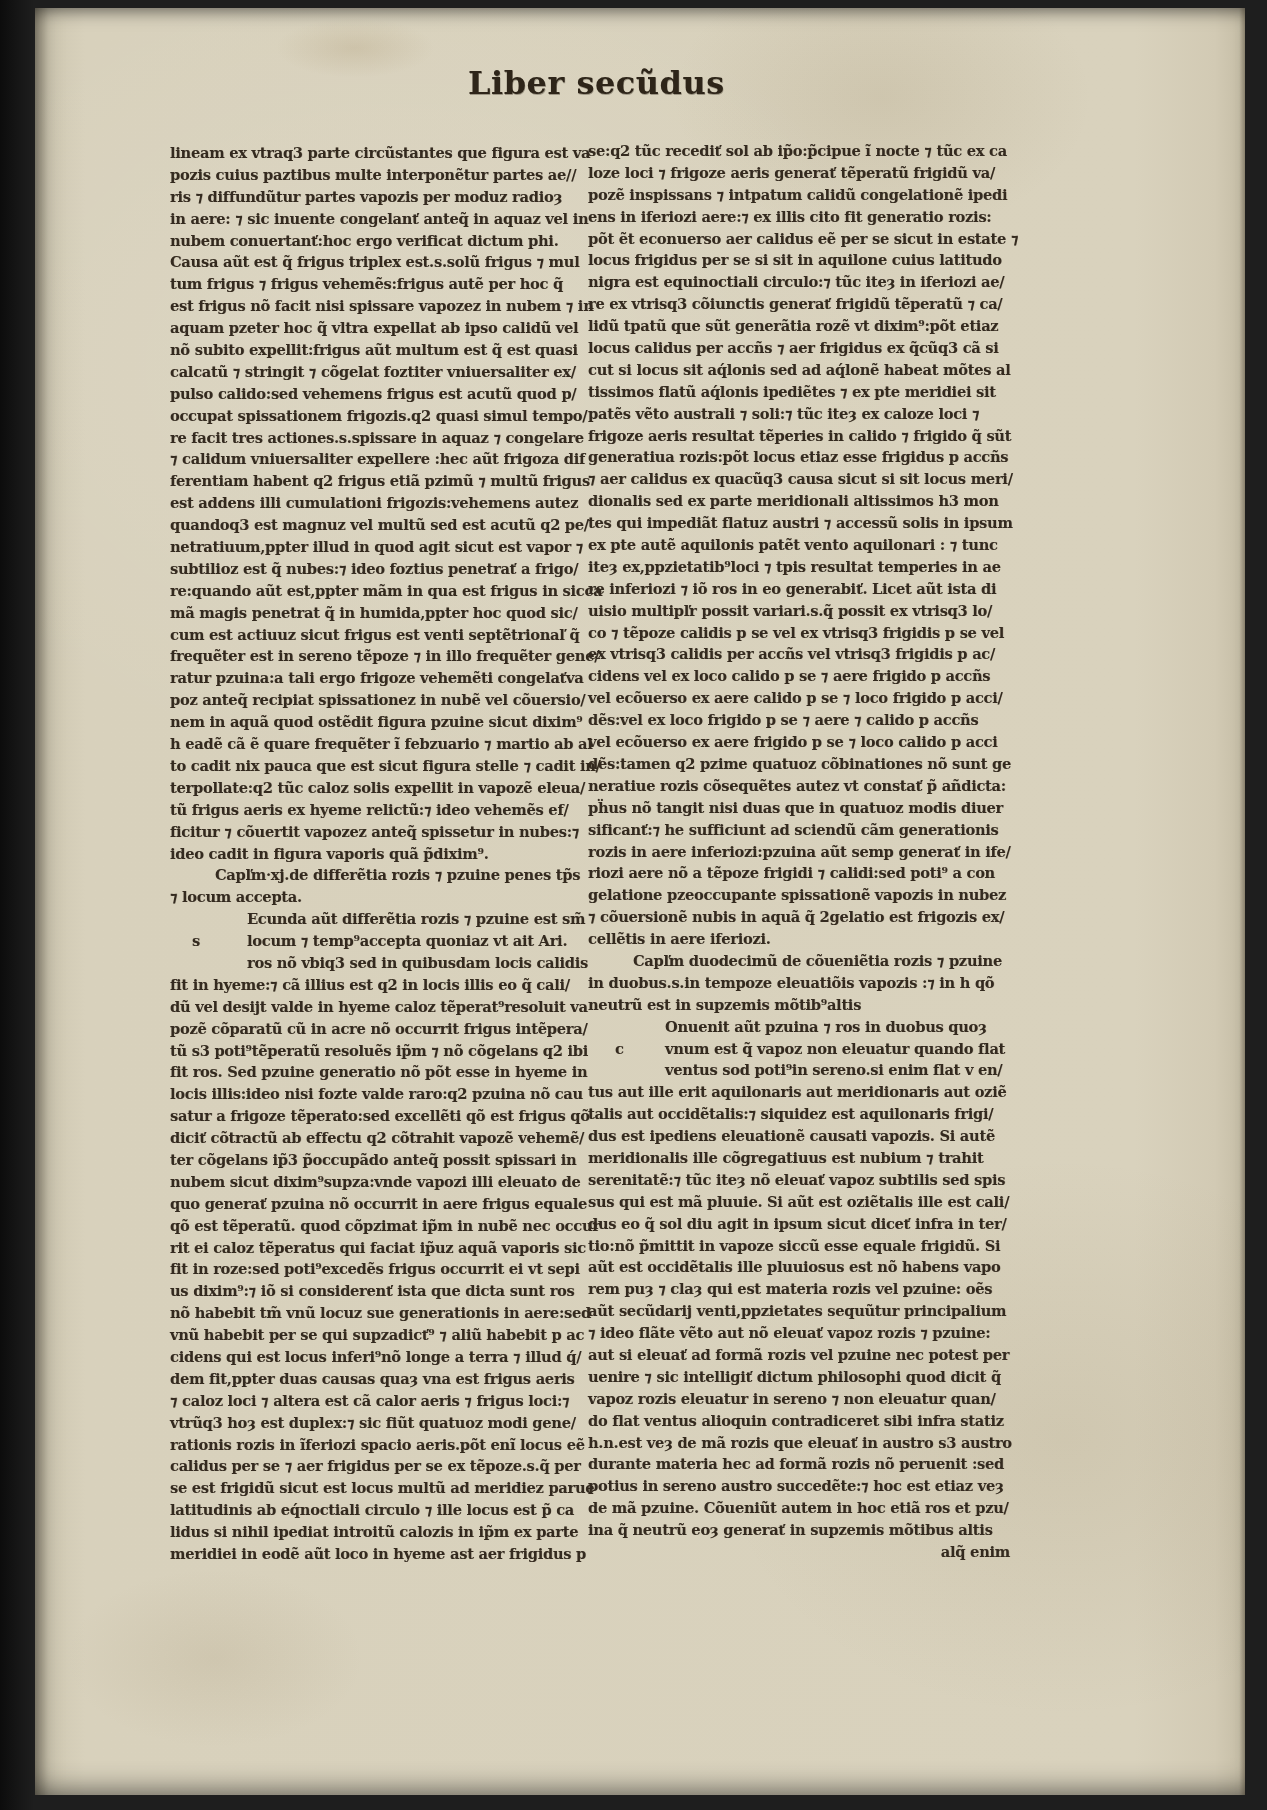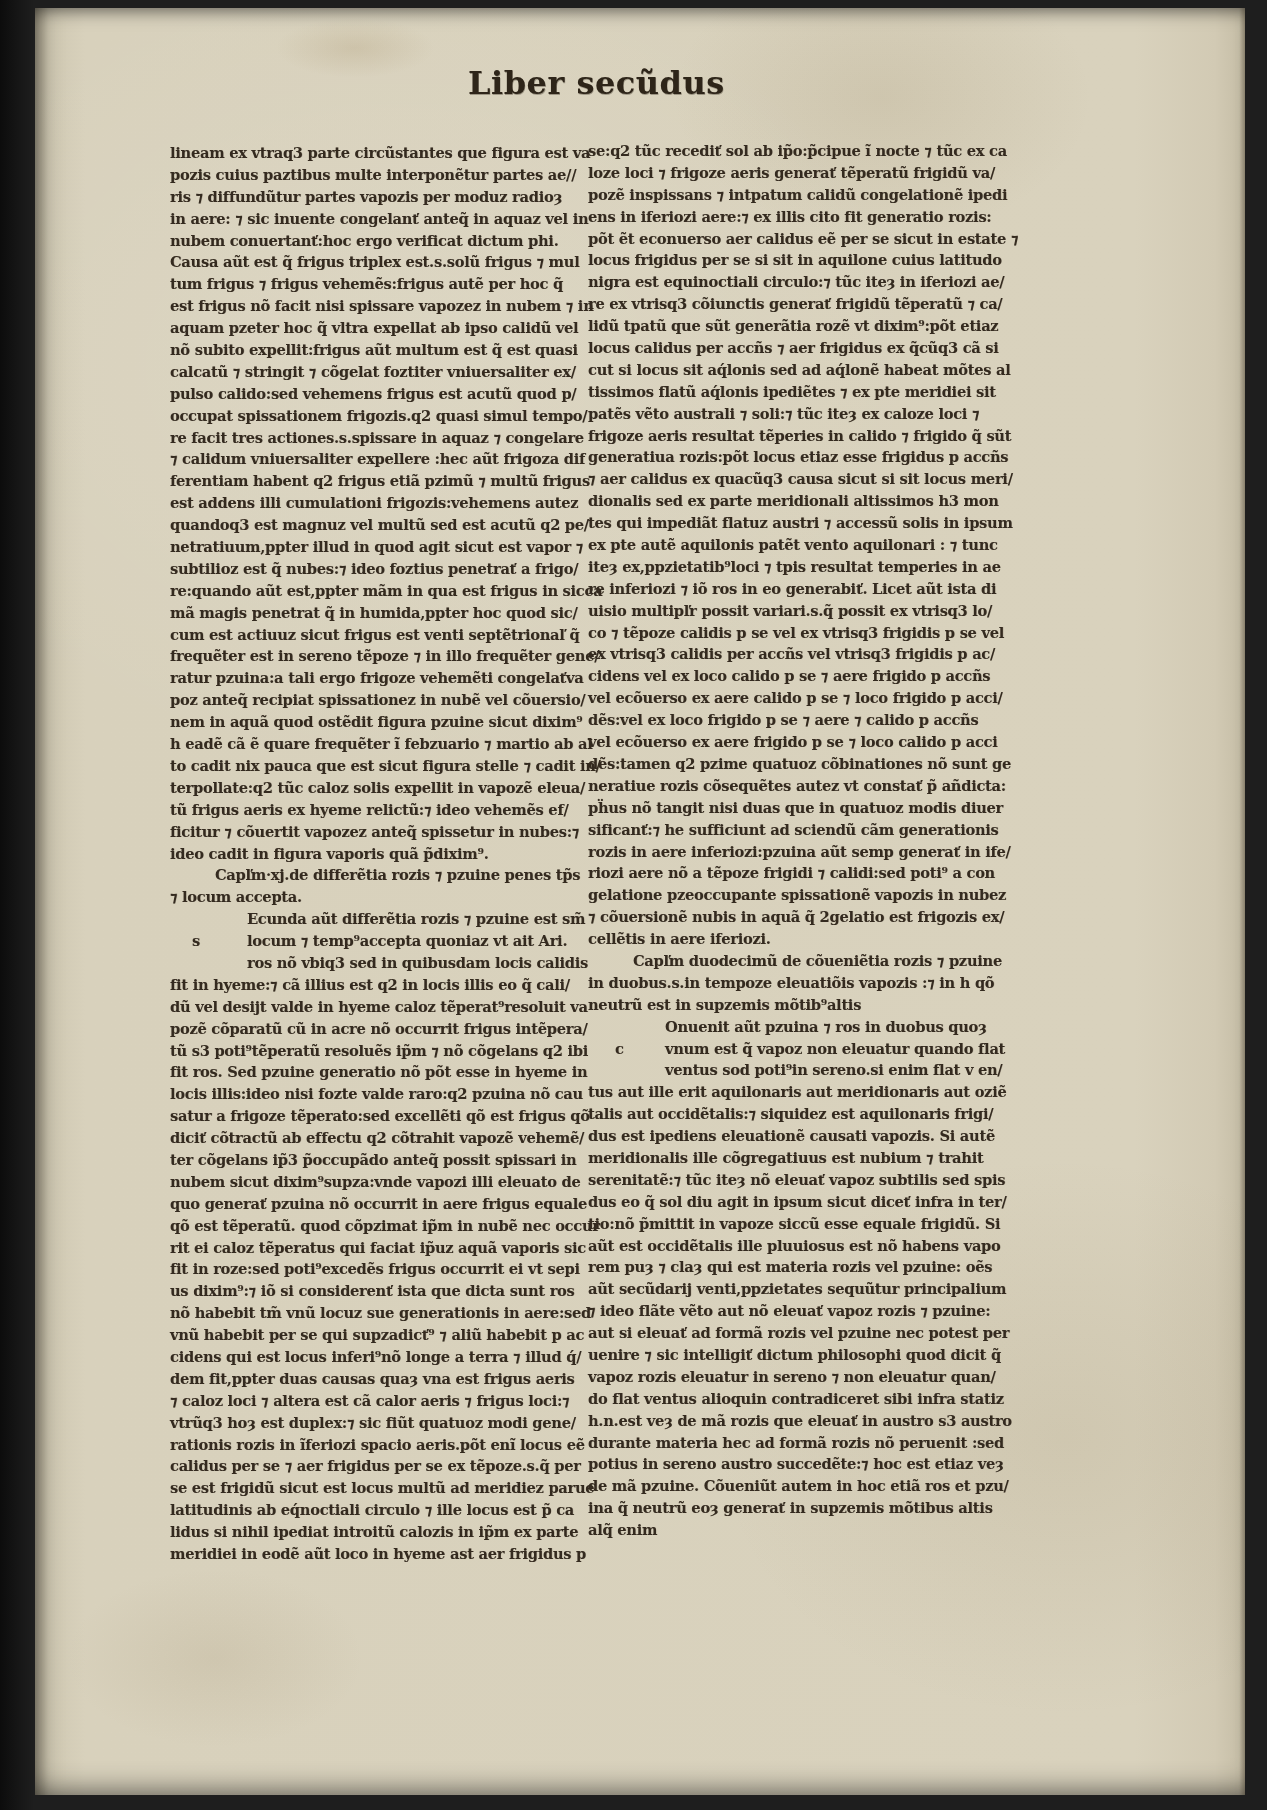--- a/index.html
+++ b/index.html
@@ -173,29 +173,30 @@
     <div class="tline"><span>in duobus.s.in tempoze eleuatiõis vapozis :⁊ in h qõ</span></div>
     <div class="tline"><span>neutrũ est in supzemis mõtib⁹altis</span></div>
     <div class="tline" style="padding-left: 77px;"><span>Onuenit aũt pzuina ⁊ ros in duobus quoȝ</span></div>
     <div class="tline" style="padding-left: 77px;"><span class="guide" style="left: 27px;">c</span><span>vnum est q̃ vapoz non eleuatur quando flat</span></div>
     <div class="tline" style="padding-left: 77px;"><span>ventus sod poti⁹in sereno.si enim flat v en/</span></div>
     <div class="tline"><span>tus aut ille erit aquilonaris aut meridionaris aut oziẽ</span></div>
     <div class="tline"><span>talis aut occidẽtalis:⁊ siquidez est aquilonaris frigi/</span></div>
     <div class="tline"><span>dus est ipediens eleuationẽ causati vapozis. Si autẽ</span></div>
     <div class="tline"><span>meridionalis ille cõgregatiuus est nubium ⁊ trahit</span></div>
     <div class="tline"><span>serenitatẽ:⁊ tũc iteȝ nõ eleuať vapoz subtilis sed spis</span></div>
+    <div class="tline"><span>sus qui est mã pluuie. Si aũt est oziẽtalis ille est cali/</span></div>
     <div class="tline"><span>dus eo q̃ sol diu agit in ipsum sicut diceť infra in ter/</span></div>
     <div class="tline"><span>tio:nõ p̃mittit in vapoze siccũ esse equale frigidũ. Si</span></div>
     <div class="tline"><span>aũt est occidẽtalis ille pluuiosus est nõ habens vapo</span></div>
     <div class="tline"><span>rem puȝ ⁊ claȝ qui est materia rozis vel pzuine: oẽs</span></div>
     <div class="tline"><span>aũt secũdarij venti,ppzietates sequũtur principalium</span></div>
     <div class="tline"><span>⁊ ideo flãte vẽto aut nõ eleuať vapoz rozis ⁊ pzuine:</span></div>
     <div class="tline"><span>aut si eleuať ad formã rozis vel pzuine nec potest per</span></div>
     <div class="tline"><span>uenire ⁊ sic intelligiť dictum philosophi quod dicit q̃</span></div>
     <div class="tline"><span>vapoz rozis eleuatur in sereno ⁊ non eleuatur quan/</span></div>
     <div class="tline"><span>do flat ventus alioquin contradiceret sibi infra statiz</span></div>
     <div class="tline"><span>h.n.est veȝ de mã rozis que eleuať in austro s3 austro</span></div>
     <div class="tline"><span>durante materia hec ad formã rozis nõ peruenit :sed</span></div>
     <div class="tline"><span>potius in sereno austro succedẽte:⁊ hoc est etiaz veȝ</span></div>
     <div class="tline"><span>de mã pzuine. Cõueniũt autem in hoc etiã ros et pzu/</span></div>
     <div class="tline"><span>ina q̃ neutrũ eoȝ generať in supzemis mõtibus altis</span></div>
-    <div class="tline" style="padding-right: 4px;"><span>alq̃ enim</span></div>
+    <div class="tline" style="text-align: right; padding-right: 4px;"><span>alq̃ enim</span></div>
   </div>
 
 </body></html>

